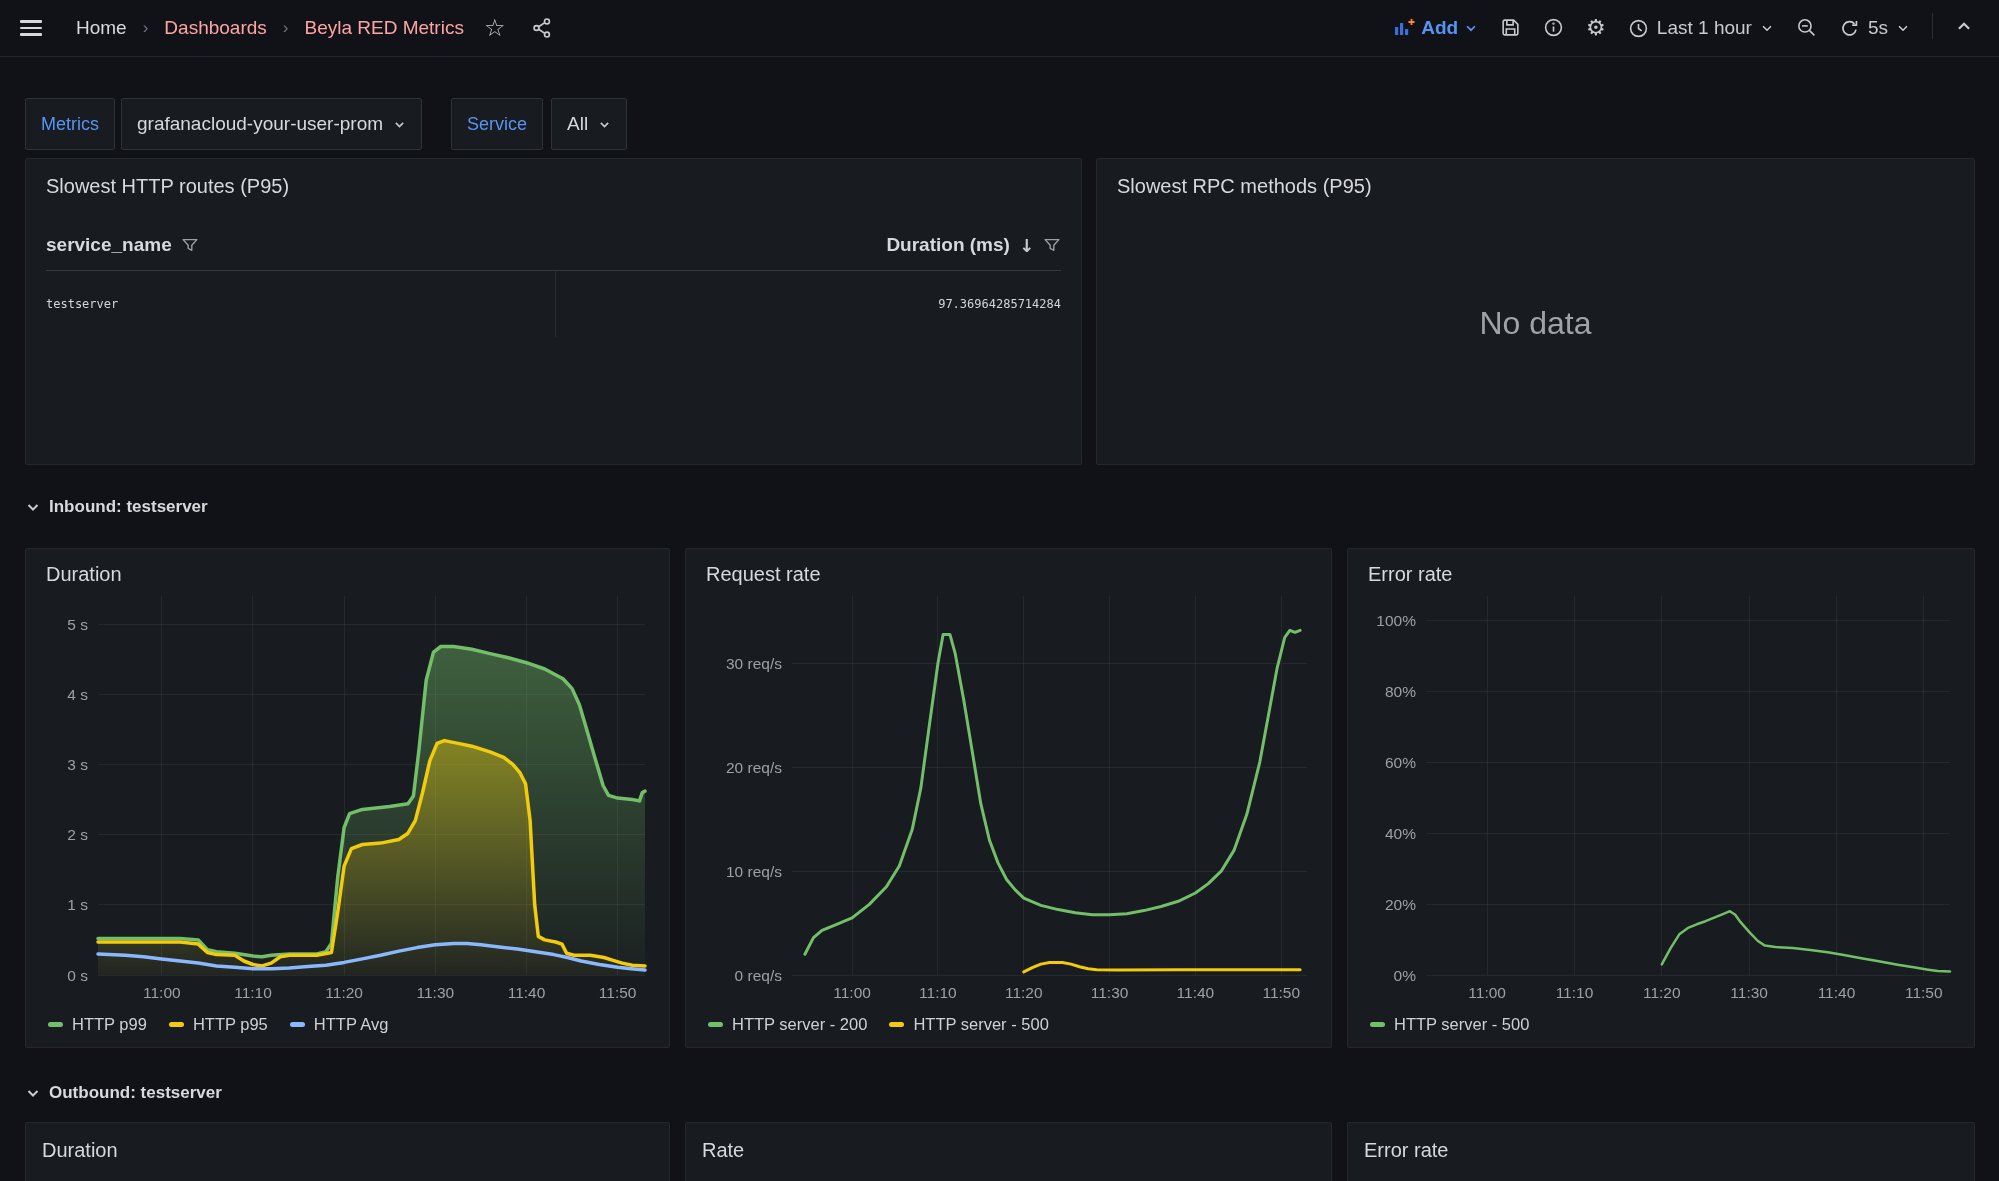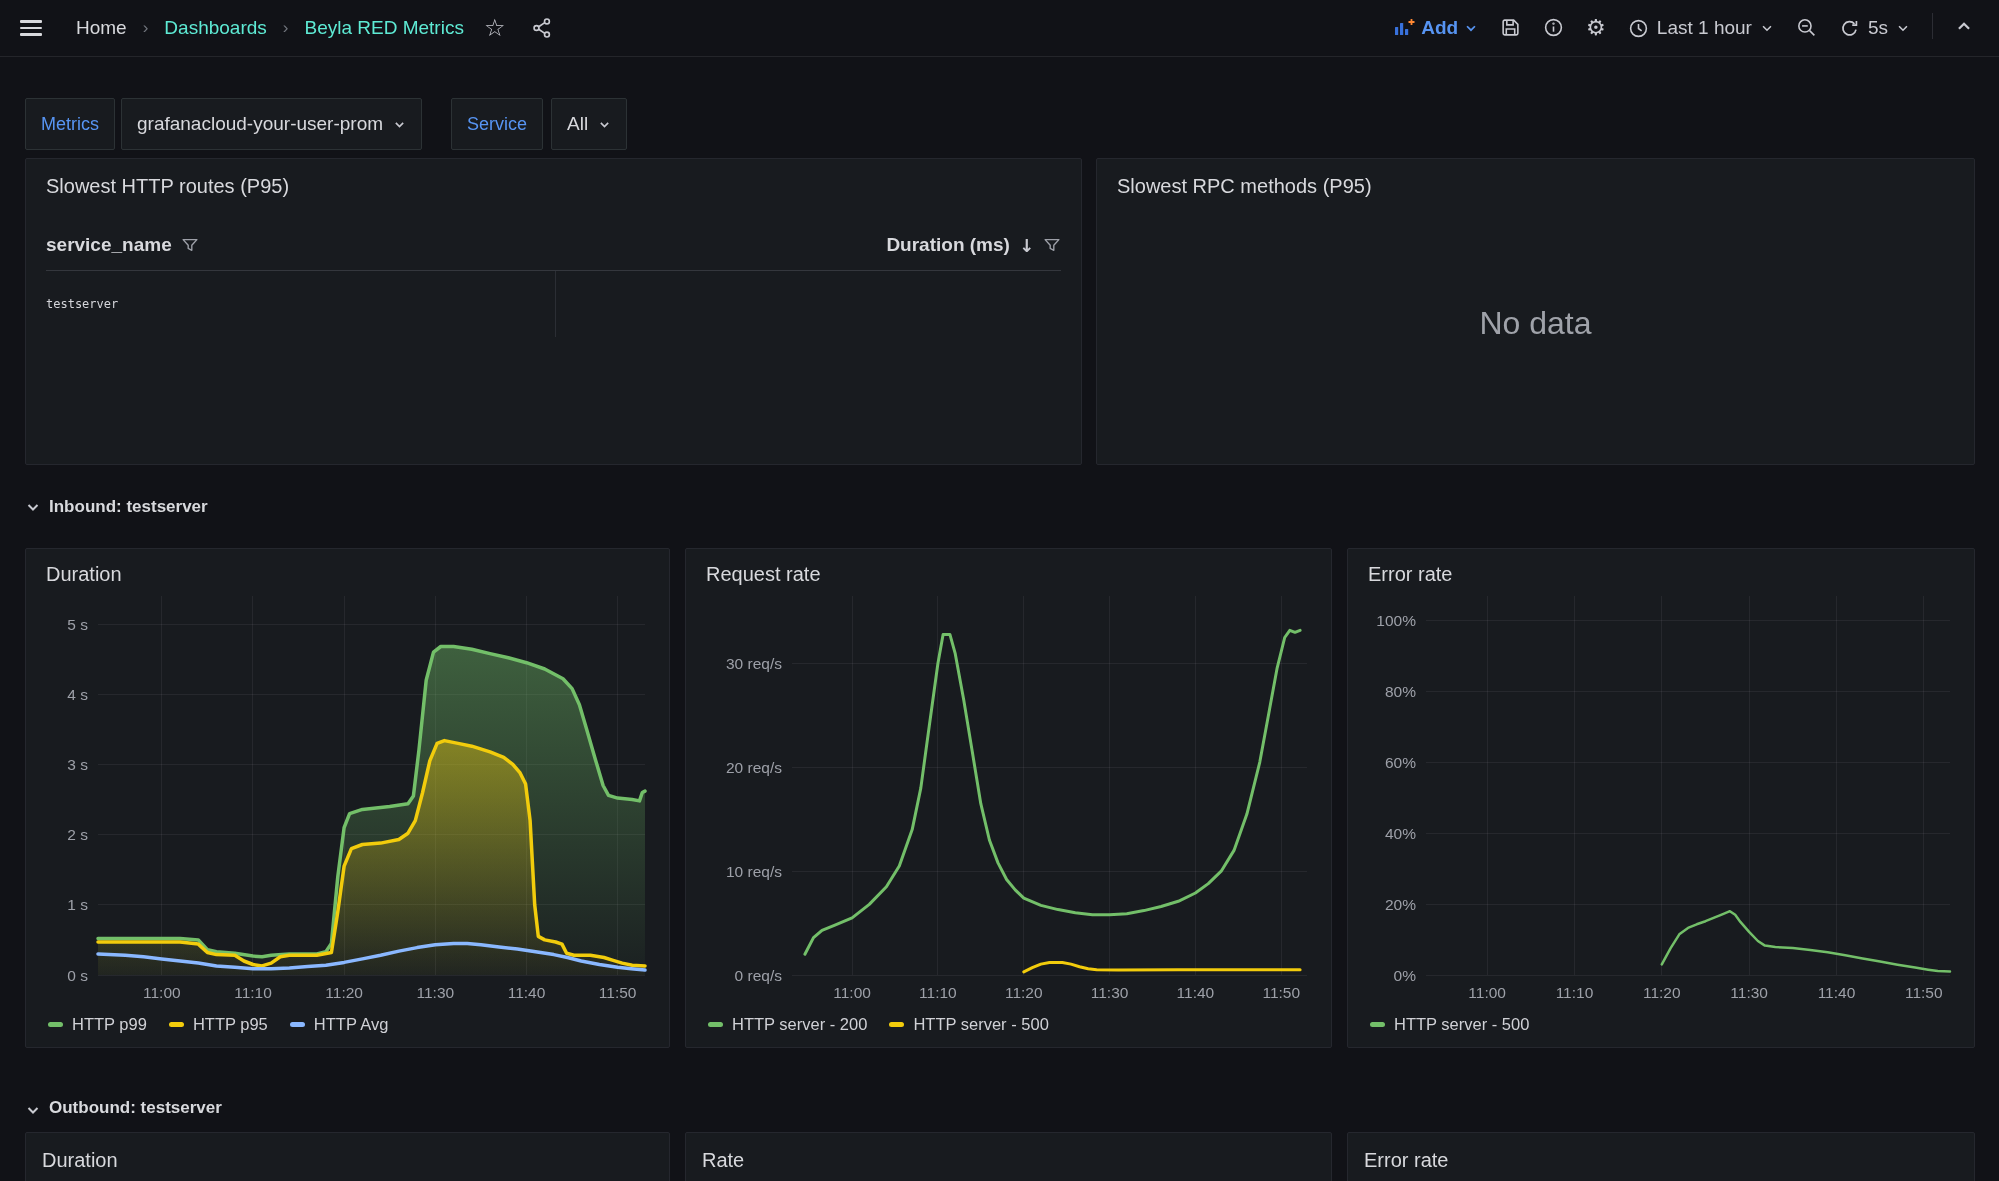--- a/index.html
+++ b/index.html
@@ -15,21 +15,21 @@
   .navbar {
     height:57px; background:#111217;
     border-bottom:1px solid rgba(204,204,220,0.10);
     display:flex; align-items:center; padding:0 20px;
   }
   .nav-left { display:flex; align-items:center; gap:14px; flex:1; min-width:0; }
   .burger { width:30px; height:30px; display:flex; flex-direction:column; justify-content:center; gap:4px; cursor:pointer; margin-right:12px; }
   .burger span { display:block; width:22px; height:2.6px; background:#d8d9dd; border-radius:1px; }
   .crumb { font-size:19px; }
   .crumb.home { color:#d8d9dd; }
-  .crumb.dim { color:#5eead4; }
+  .crumb.dim { color:#fca5a5; }
   .crumb-sep { color:#70747c; font-size:17px; padding:0 2px; }
   .icon-btn { background:none; border:none; padding:4px 6px; cursor:pointer; display:flex; align-items:center; color:#c9cad1; }
   .star-glyph { font-size:24px; color:#c9cad1; line-height:1; font-family:"DejaVu Sans", sans-serif; }
   .gear-glyph { font-size:22px; color:#c9cad1; line-height:1; font-family:"DejaVu Sans", sans-serif; }
   .nav-right { display:flex; align-items:flex-start; gap:10px; }
   .add-btn { display:flex; align-items:center; gap:6px; background:none; border:none; cursor:pointer; padding:4px 6px; }
   .add-label { color:#5794f2; font-size:19px; font-weight:700; }
   .toolbar-text { color:#c9cad1; font-size:19px; }
   .tool-group { display:flex; align-items:center; gap:8px; background:none; border:none; cursor:pointer; padding:4px 6px; }
   .v-divider { width:1px; height:26px; background:rgba(204,204,220,0.15); margin:0 6px; }
@@ -47,21 +47,21 @@
   
   .row1 { margin:19px 25px 0 25px; display:grid; grid-template-columns:1057px 879px; column-gap:14px; height:307px; }
   .row2 { margin:26px 25px 0 25px; display:grid; grid-template-columns:645px 647px 628px; column-gap:15px; height:500px; }
   .row3 { margin:14px 25px 0 25px; display:grid; grid-template-columns:645px 647px 628px; column-gap:15px; height:220px; }
   .panel {
     background:#181b1f; border:1px solid #25272e; border-radius:2px;
     display:flex; flex-direction:column; overflow:hidden;
   }
   .panel-title { font-size:20px; font-weight:500; color:#d8d9dd; cursor:pointer; }
   .section-hdr { margin:27px 25px 0 25px; height:30px; display:flex; align-items:center; gap:8px; cursor:pointer; }
-  .section-hdr.outbound { margin-top:40px;align-items:flex-end; }
+  .section-hdr.outbound { margin-top:30px; }
   .section-label { font-size:17px; font-weight:700; color:#d8d9dd; }
 
   
   .table-panel { padding:16px 20px; }
   .tbl-head { display:flex; margin-top:36px; align-items:center; }
   .tbl-col { font-size:19px; font-weight:700; color:#d8d9dd; display:flex; align-items:center; gap:9px; cursor:pointer; }
   .tbl-col.left { width:50.2%; }
   .tbl-col.right { width:49.8%; justify-content:flex-end; }
   .sort-arrow { color:#c9cad1; font-size:18px; font-family:"DejaVu Sans", sans-serif; }
   .tbl-divider { height:1px; background:#34373d; margin-top:14px; }
@@ -215,20 +215,21 @@
         <span>Duration (ms)</span>
         <span class="sort-arrow">↓</span>
         <svg width="18" height="17" viewBox="0 0 16 16" fill="none" stroke="#9da0a8" stroke-width="1.3" stroke-linejoin="round">
             <path d="M1.5 2.5h13L9.7 7.8v4.7l-3.4-1.7V7.8z"></path>
           </svg>
       </div>
     </div>
     <div class="tbl-divider"></div>
     <div class="tbl-row">
       <div class="tbl-cell left">testserver</div>
+      <div class="tbl-cell right">97.36964285714284</div>
     </div>
   </div>
 
   <div class="panel nodata-panel">
     <div class="panel-title">Slowest RPC methods (P95)</div>
     <div class="nodata-center">
       <span class="nodata-text">No data</span>
     </div>
   </div>
 </div>

